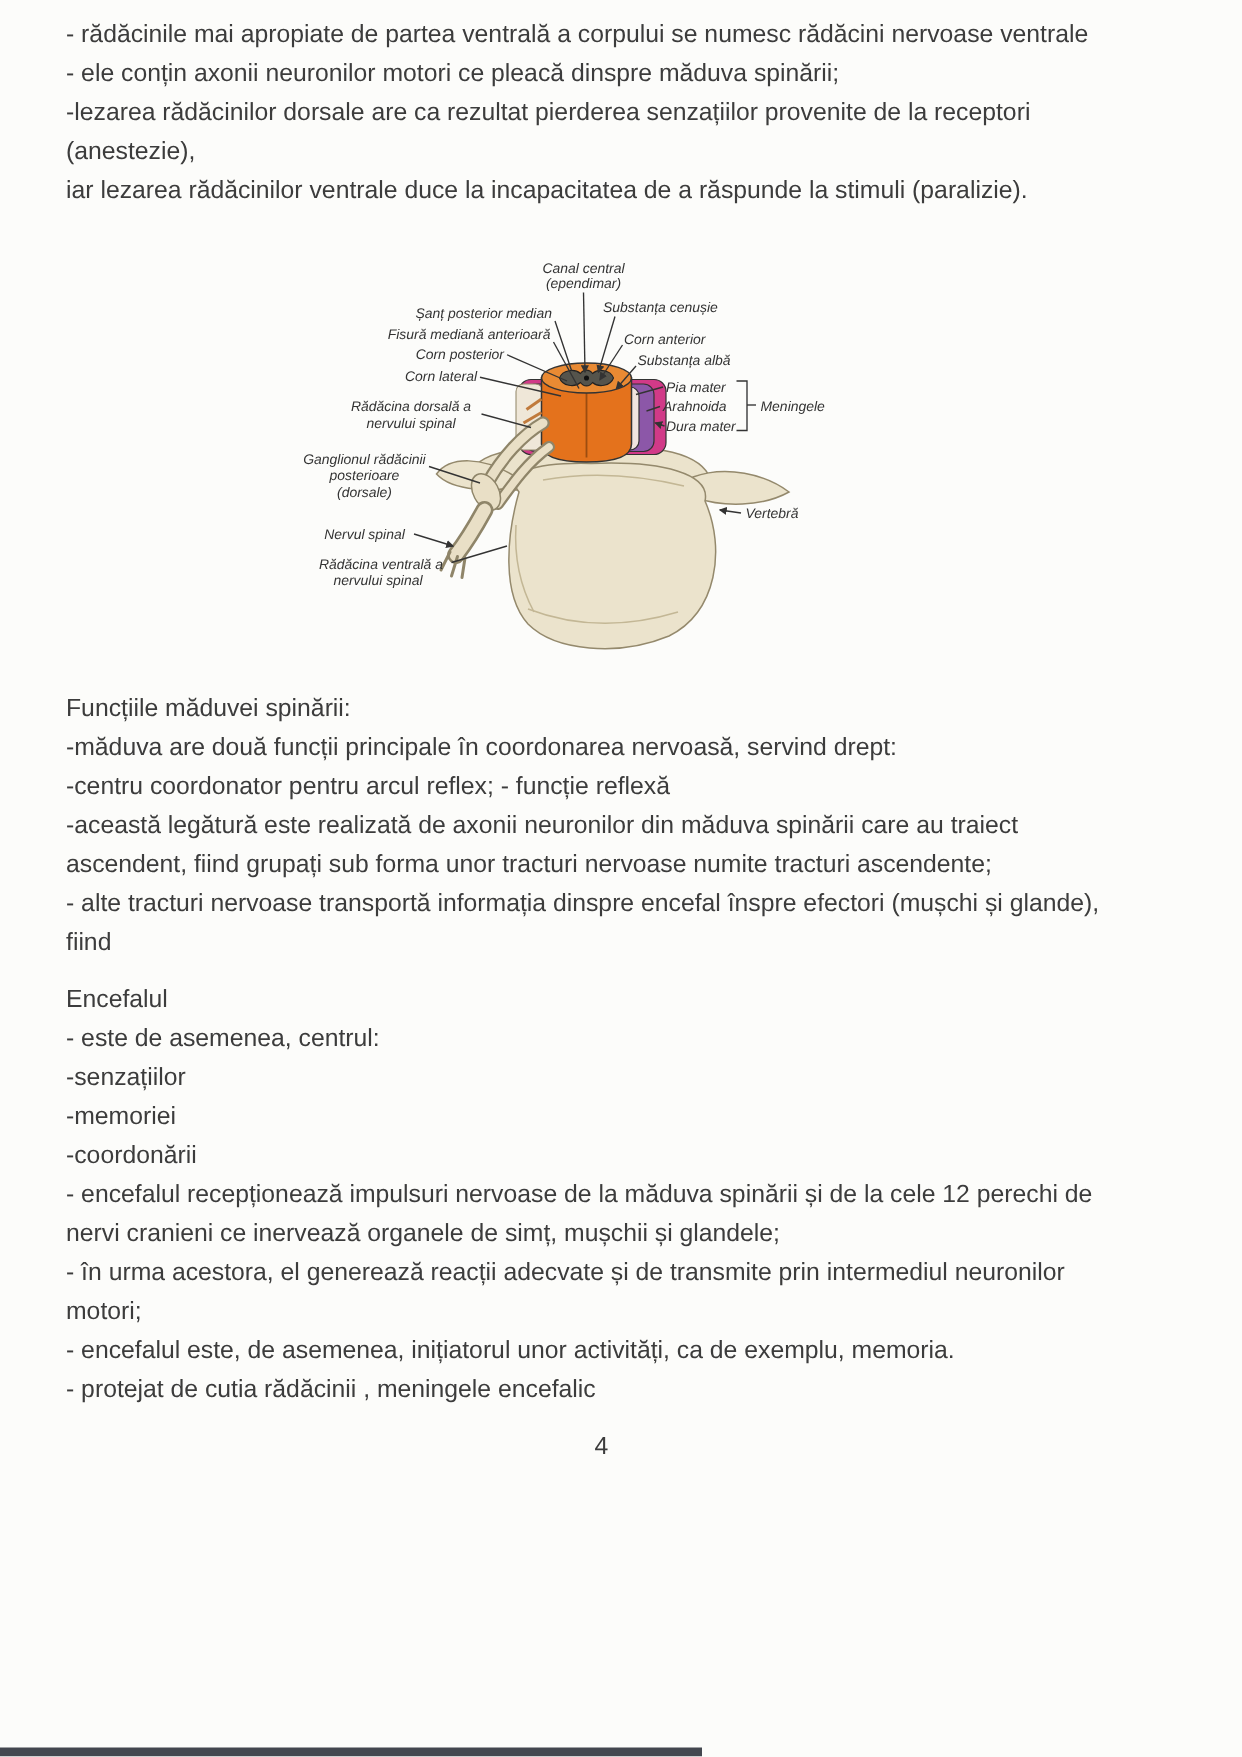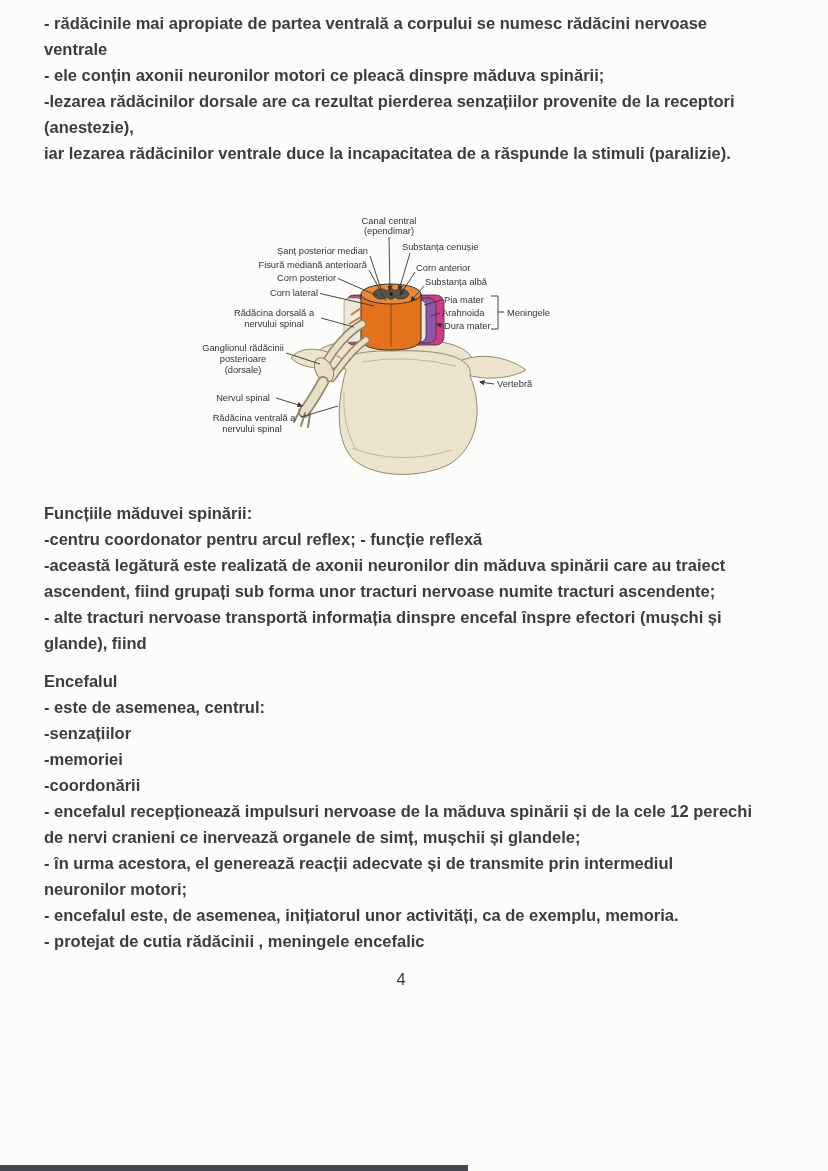--- a/index.html
+++ b/index.html
@@ -6,23 +6,23 @@
   html, body { margin: 0; padding: 0; }
   body {
     width: 828px; height: 1171px;
     background: #fcfcfa;
     font-family: "Liberation Sans", sans-serif;
     color: #3c3c3c;
     overflow: hidden;
     position: relative;
   }
   .page { padding: 10px 70px 0 44px; }
-  p.line { margin: 0; font-size: 16.5px; line-height: 26px; font-weight: 700; }
+  p.line { margin: 0; font-size: 16.5px; line-height: 26px; font-weight: 400; }
   .section { margin-top: 12px; }
-  figure.diagram { margin: 46px 0 0 150px; }
+  figure.diagram { margin: 30px 0 0 150px; font-style: italic; }
   svg text { font-family: "Liberation Sans", sans-serif; font-size: 9.3px; fill: #333; }
   .leader { stroke: #333; stroke-width: 0.9; fill: none; }
   .bone-line { stroke: #c3b795; stroke-width: 1; fill: none; }
   .page-number { text-align: center; font-size: 16.5px; margin-top: 16px; }
   .bottom-edge { position: absolute; bottom: 0; left: 0; width: 468px; height: 6px; background: #43474f; }
 </style>
 </head>
 <body>
 
 <div class="page">
@@ -126,20 +126,21 @@
         <text x="49" y="189" text-anchor="middle">Nervul spinal</text>
         <text x="60" y="209" text-anchor="middle">Rădăcina ventrală a</text>
         <text x="58" y="220" text-anchor="middle">nervului spinal</text>
         <text x="303" y="175" text-anchor="start">Vertebră</text>
       </g>
     </svg>
   </figure>
 
   <div class="section">
     <p class="line">Funcțiile măduvei spinării:</p>
+    <p class="line">-măduva are două funcții principale în coordonarea nervoasă, servind drept:</p>
     <p class="line">-centru coordonator pentru arcul reflex; - funcție reflexă</p>
     <p class="line">-această legătură este realizată de axonii neuronilor din măduva spinării care au traiect ascendent, fiind grupați sub forma unor tracturi nervoase numite tracturi ascendente;</p>
     <p class="line">- alte tracturi nervoase transportă informația dinspre encefal înspre efectori (mușchi și glande), fiind</p>
   </div>
 
   <div class="section">
     <p class="line">Encefalul</p>
     <p class="line">- este de asemenea, centrul:</p>
     <p class="line">-senzațiilor</p>
     <p class="line">-memoriei</p>

